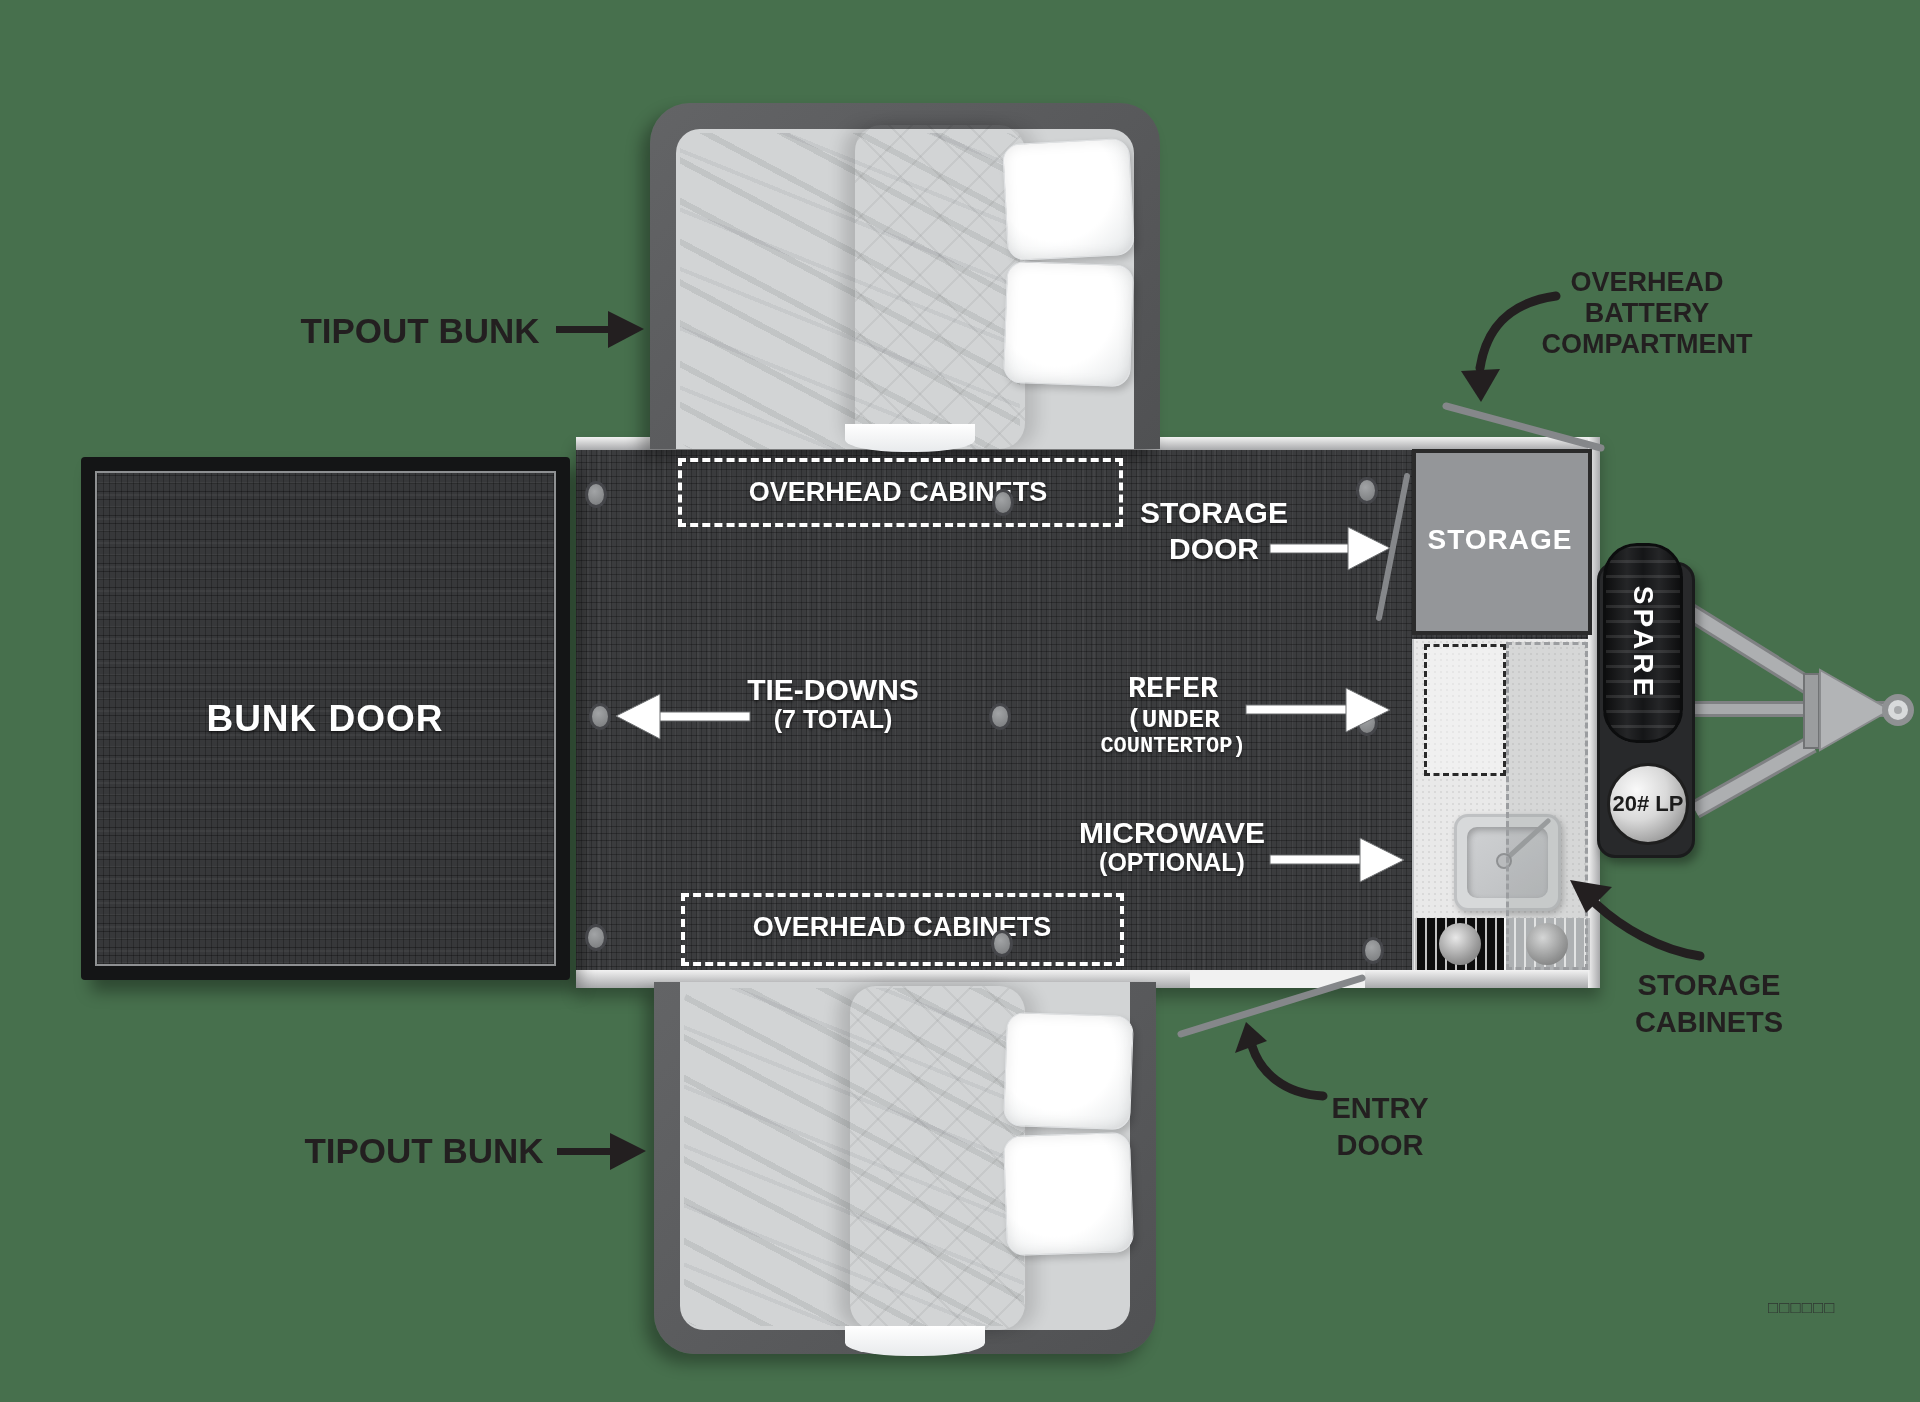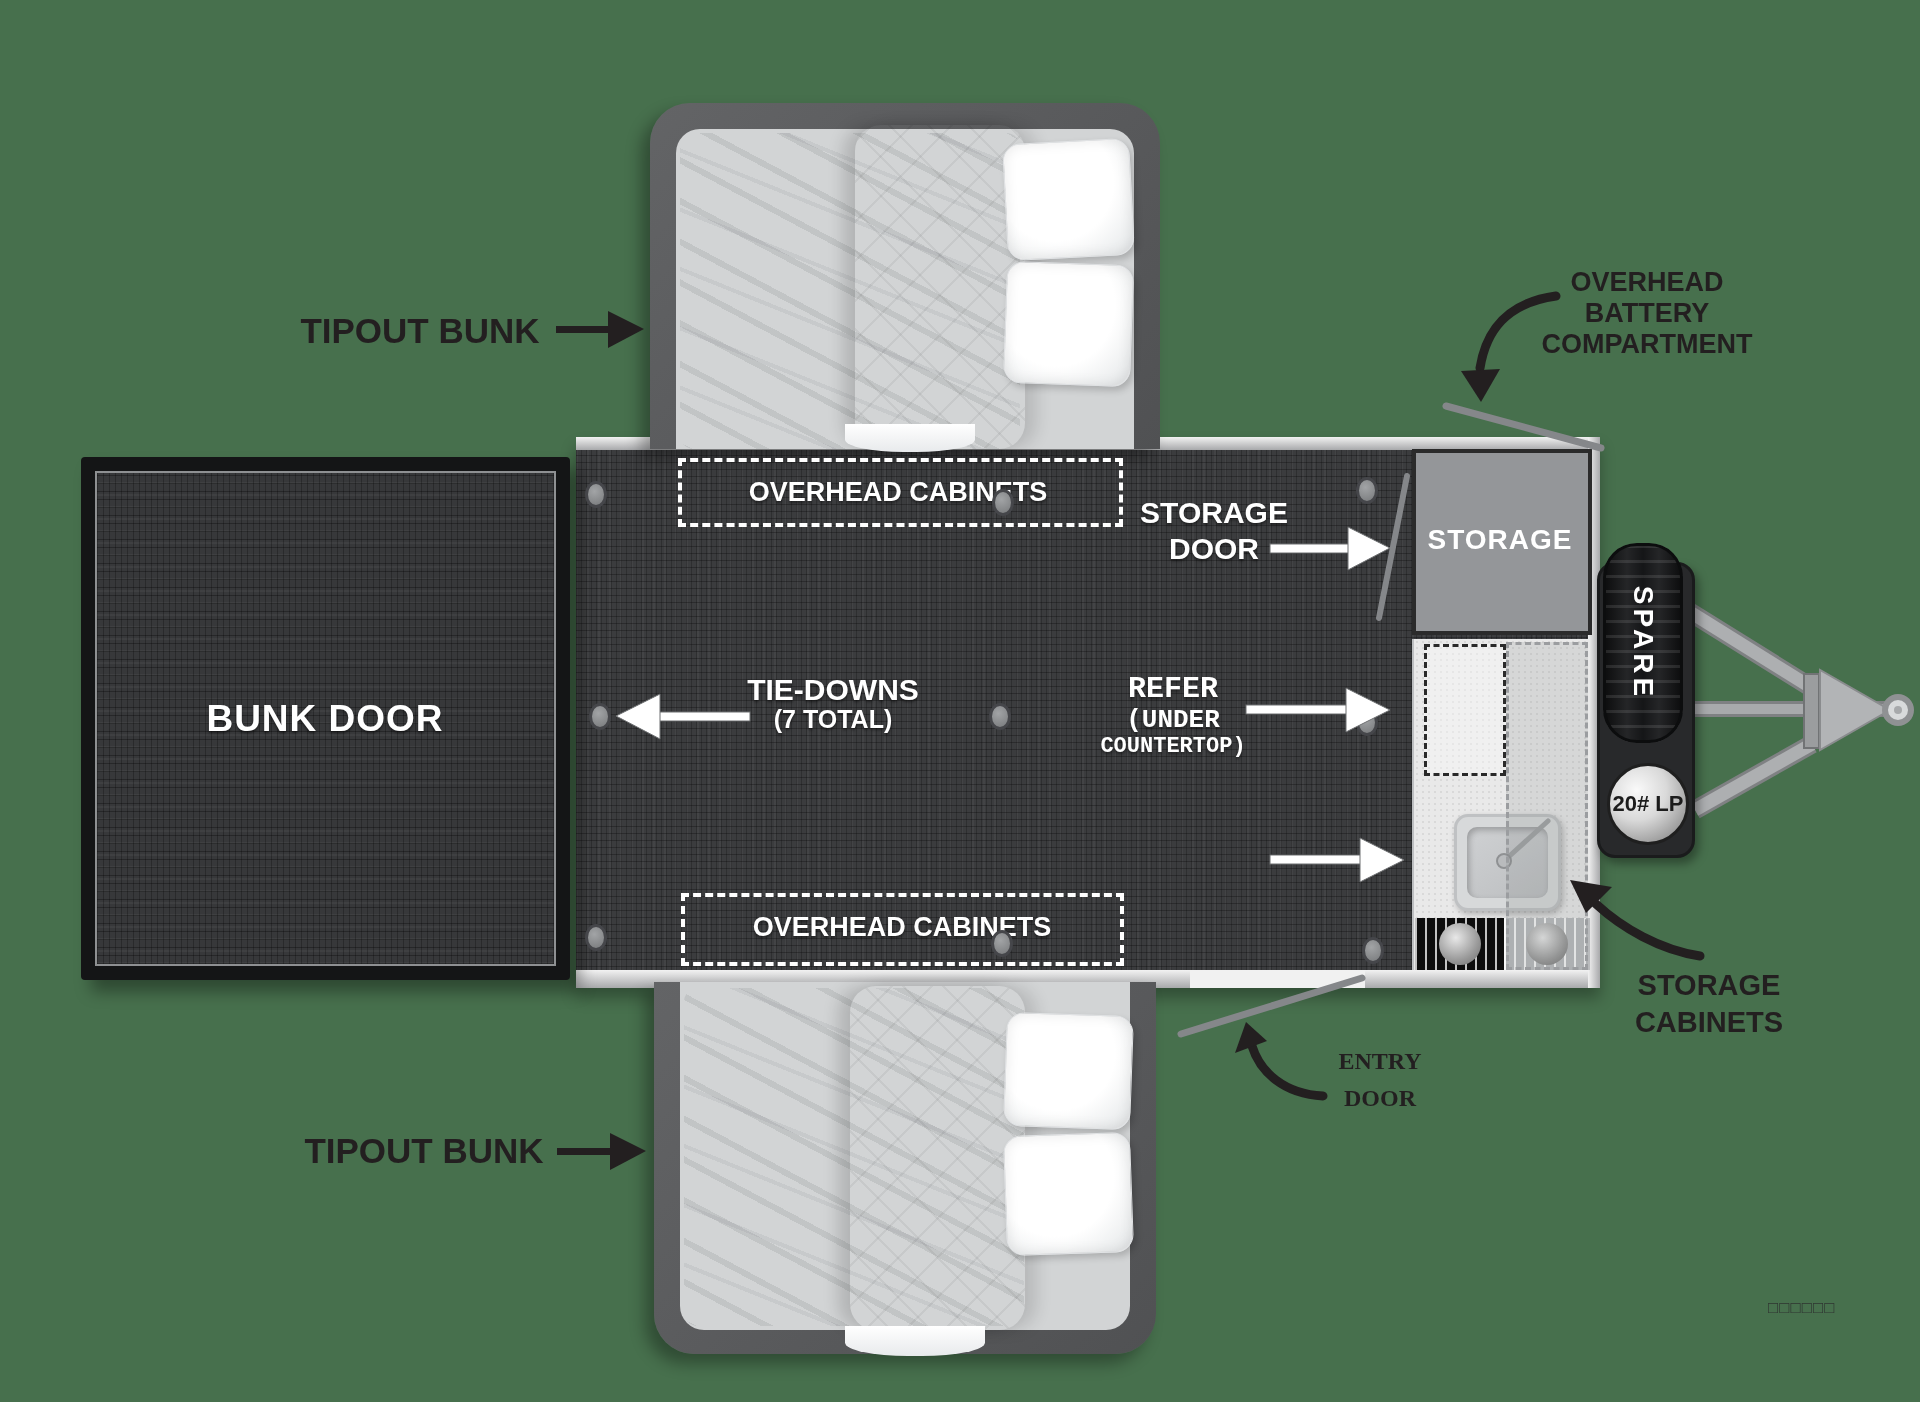--- a/index.html
+++ b/index.html
@@ -230,22 +230,26 @@
     <div style="font-size:30px;">TIE-DOWNS</div>
     <div style="font-size:25px;">(7 TOTAL)</div>
   </div>
 
   <div class="lbl white" style="left:1173px;top:716px;font-family:Liberation Mono, monospace;">
     <div style="font-size:30px;">REFER</div>
     <div style="font-size:26px;">(UNDER</div>
     <div style="font-size:22px;">COUNTERTOP)</div>
   </div>
 
-
-  <div class="lbl" style="left:1380px;top:1080px;font-size:24px;line-height:37px;font-family:Liberation Serif, serif;">
+  <div class="lbl white" style="left:1172px;top:846px;">
+    <div style="font-size:30px;">MICROWAVE</div>
+    <div style="font-size:25px;">(OPTIONAL)</div>
+  </div>
+
+  <div class="lbl" style="left:1380px;top:1127px;font-size:29px;line-height:37px;">
     <div>ENTRY</div>
     <div>DOOR</div>
   </div>
 
   <div class="lbl" style="left:1709px;top:1004px;font-size:29px;line-height:37px;">
     <div>STORAGE</div>
     <div>CABINETS</div>
   </div>
 
   <div id="tofu" style="left:1768px;top:1298px;">□□□□□□</div>

